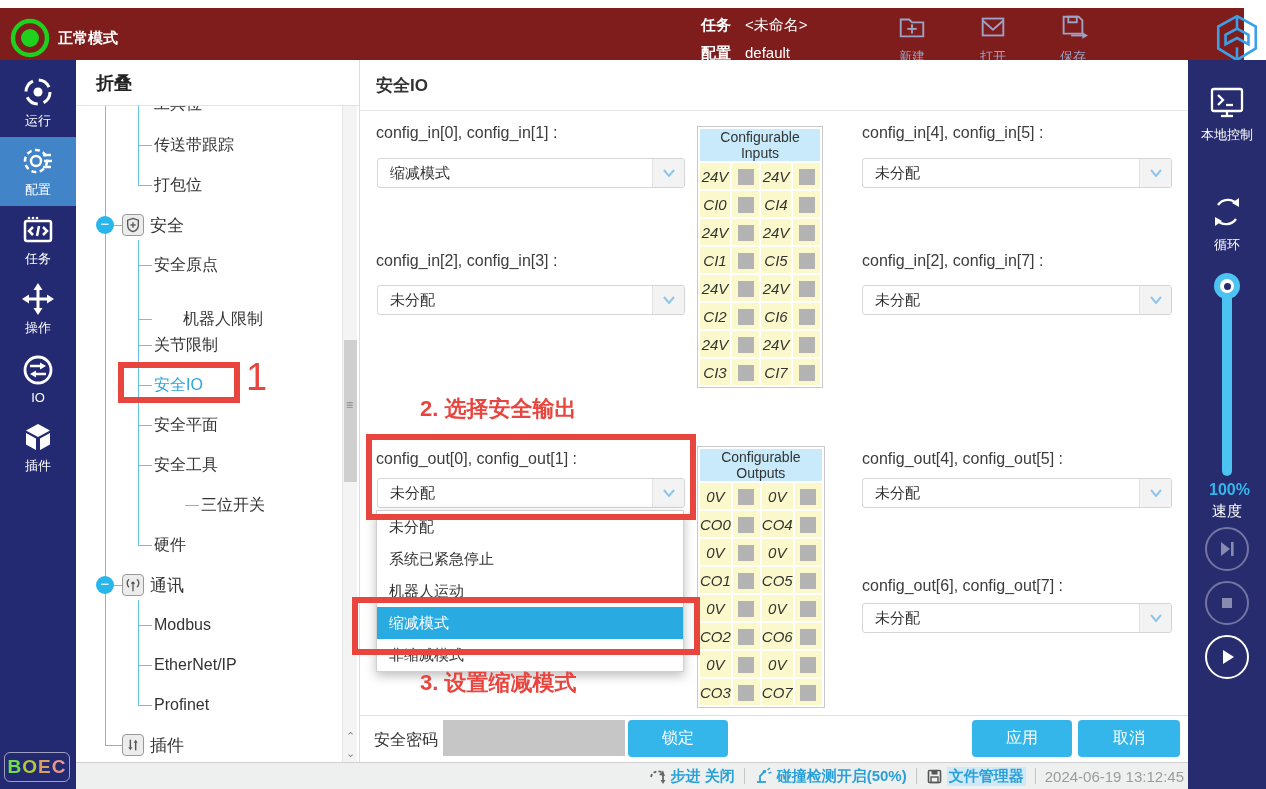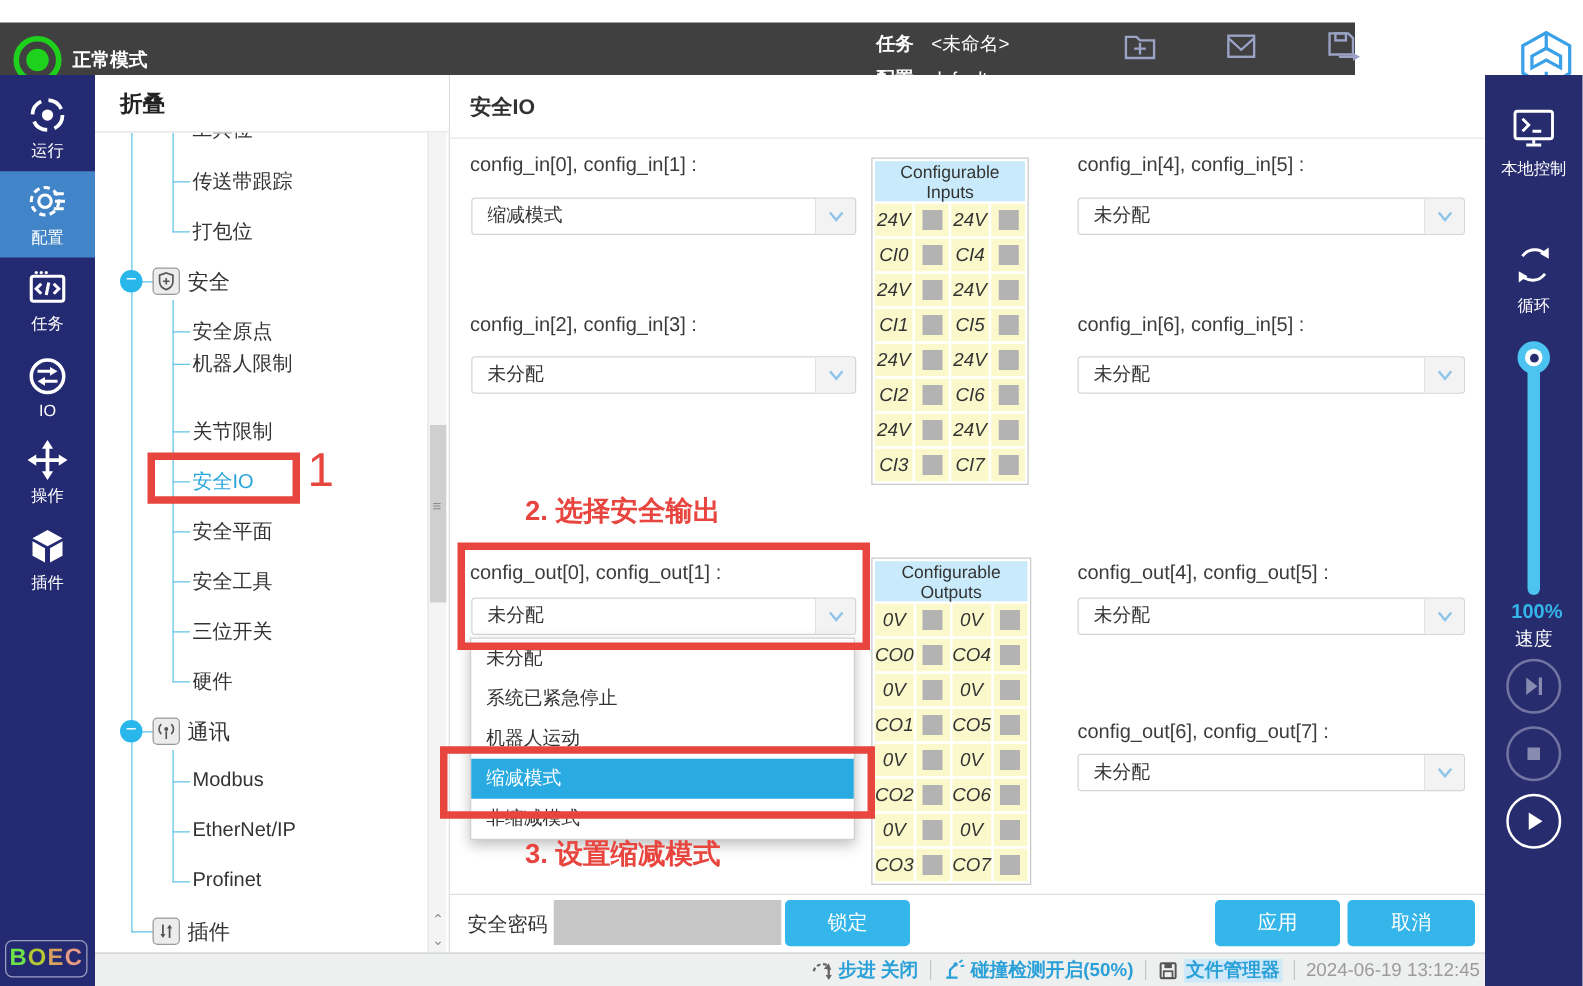--- a/index.html
+++ b/index.html
@@ -1,21 +1,21 @@
 <!DOCTYPE html>
 <html><head>
 <meta charset="utf-8">
 <style>
   * { margin:0; padding:0; box-sizing:border-box; }
   html,body { width:1266px; height:789px; overflow:hidden; background:#fff;
     font-family:"Liberation Sans","DejaVu Sans",sans-serif; }
   .abs { position:absolute; }
 
   
-  #topbar { position:absolute; left:0; top:18px; width:1084px; height:60px; background:#404040; }
+  #topbar { position:absolute; left:0; top:8px; width:1244px; height:60px; background:#7f1d1d; }
   #topbar .mode-label { position:absolute; left:58px; top:21px; color:#fff; font-size:15px; font-weight:bold; }
   .tb-row { position:absolute; color:#fff; font-size:15px;margin-left:21px; }
   .tb-row b { font-weight:bold; margin-right:14px; }
   .tb-action { position:absolute; top:4px; width:48px; text-align:center; cursor:pointer; }
   .tb-action .lbl { display:block; margin-top:2px; font-size:13px; color:#9ba3c6; }
 
   
   #leftnav { position:absolute; left:0; top:60px; width:76px; height:729px; background:#242a72; }
   .lnav-item { width:76px; height:69px; display:flex; flex-direction:column; align-items:center; justify-content:center; gap:3px; cursor:pointer; }
   .lnav-item .lbl { color:#fff; font-size:13px; }
@@ -166,38 +166,38 @@
         <circle cx="12" cy="5" r="1.3" fill="#fff"></circle>
         <circle cx="16" cy="5" r="1.3" fill="#fff"></circle>
       <polyline points="12,14 8,18 12,22" fill="none" stroke="#fff" stroke-width="2.5"></polyline>
       <polyline points="22,14 26,18 22,22" fill="none" stroke="#fff" stroke-width="2.5"></polyline>
       <line x1="18" y1="13" x2="16" y2="23" stroke="#fff" stroke-width="2.5"></line>
     </svg>
     <span class="lbl">任务</span>
   </div>
   <div class="lnav-item">
     <svg width="34" height="34" viewBox="0 0 34 34">
-      <circle cx="17" cy="17" r="13" fill="none" stroke="#fff" stroke-width="2.8"></circle>
-      <line x1="9" y1="13" x2="21" y2="13" stroke="#fff" stroke-width="2.5"></line>
-      <polygon points="25,13 19,9.5 19,16.5" fill="#fff"></polygon>
-      <line x1="25" y1="21" x2="13" y2="21" stroke="#fff" stroke-width="2.5"></line>
-      <polygon points="9,21 15,17.5 15,24.5" fill="#fff"></polygon>
-    </svg>
-    <span class="lbl">IO</span>
-  </div>
-  <div class="lnav-item">
-    <svg width="34" height="34" viewBox="0 0 34 34">
       <line x1="17" y1="7" x2="17" y2="27" stroke="#fff" stroke-width="3"></line>
       <line x1="7" y1="17" x2="27" y2="17" stroke="#fff" stroke-width="3"></line>
       <polygon points="17,1 12.5,8 21.5,8" fill="#fff"></polygon>
       <polygon points="17,33 12.5,26 21.5,26" fill="#fff"></polygon>
       <polygon points="1,17 8,12.5 8,21.5" fill="#fff"></polygon>
       <polygon points="33,17 26,12.5 26,21.5" fill="#fff"></polygon>
     </svg>
     <span class="lbl">操作</span>
+  </div>
+  <div class="lnav-item">
+    <svg width="34" height="34" viewBox="0 0 34 34">
+      <circle cx="17" cy="17" r="13" fill="none" stroke="#fff" stroke-width="2.8"></circle>
+      <line x1="9" y1="13" x2="21" y2="13" stroke="#fff" stroke-width="2.5"></line>
+      <polygon points="25,13 19,9.5 19,16.5" fill="#fff"></polygon>
+      <line x1="25" y1="21" x2="13" y2="21" stroke="#fff" stroke-width="2.5"></line>
+      <polygon points="9,21 15,17.5 15,24.5" fill="#fff"></polygon>
+    </svg>
+    <span class="lbl">IO</span>
   </div>
   <div class="lnav-item">
     <svg width="34" height="34" viewBox="0 0 34 34">
       <polygon points="17,4 29,10.5 17,17 5,10.5" fill="#fff"></polygon>
       <polygon points="5,13 15,18.5 15,30 5,24.5" fill="#fff"></polygon>
       <polygon points="29,13 19,18.5 19,30 29,24.5" fill="#fff"></polygon>
     </svg>
     <span class="lbl">插件</span>
   </div>
   <div id="boec">
@@ -235,41 +235,41 @@
             <line x1="9" y1="6" x2="9" y2="12" stroke="#555" stroke-width="1.5"></line>
             <line x1="6" y1="9" x2="12" y2="9" stroke="#555" stroke-width="1.5"></line>
           </svg>
         </span>
         <span class="tlabel p">安全</span>
       </div>
       <div class="tnode" style="top: 190px;">
         <span class="tick"></span>
         <span class="tlabel">安全原点</span>
       </div>
-      <div class="tnode" style="top: 216px;">
+      <div class="tnode" style="top: 244px; padding-left: 29px;">
         <span class="tick"></span>
         <span class="tlabel">机器人限制</span>
       </div>
       <div class="tnode" style="top: 270px;">
         <span class="tick"></span>
         <span class="tlabel">关节限制</span>
       </div>
       <div class="tnode sel" style="top: 310px;">
         <span class="tick"></span>
         <span class="tlabel">安全IO</span>
       </div>
       <div class="tnode" style="top: 350px;">
         <span class="tick"></span>
         <span class="tlabel">安全平面</span>
       </div>
       <div class="tnode" style="top: 390px;">
         <span class="tick"></span>
         <span class="tlabel">安全工具</span>
       </div>
-      <div class="tnode" style="top: 430px;">
+      <div class="tnode" style="top: 430px; margin-left: 47px;">
         <span class="tick"></span>
         <span class="tlabel">三位开关</span>
       </div>
       <div class="tnode" style="top: 470px;">
         <span class="tick"></span>
         <span class="tlabel">硬件</span>
       </div>
       <div class="tnode" style="top: 510px;">
         <span class="stub"></span>
         <span class="toggle">−</span>
@@ -343,21 +343,21 @@
   <span class="cfg-label" style="left:502px;top:64px">config_in[4], config_in[5] :</span>
   <div class="dd" style="left:502px;top:98px;width:310px">
     <span class="dd-val">未分配</span>
     <span class="dd-btn">
         <svg width="14" height="10">
           <polyline points="2,2 7,8 12,2" fill="none" stroke="#8fc5ea" stroke-width="2"></polyline>
         </svg>
       </span>
   </div>
 
-  <span class="cfg-label" style="left:502px;top:192px">config_in[6], config_in[5] :</span>
+  <span class="cfg-label" style="left:502px;top:192px">config_in[2], config_in[7] :</span>
   <div class="dd" style="left:502px;top:225px;width:310px">
     <span class="dd-val">未分配</span>
     <span class="dd-btn">
         <svg width="14" height="10">
           <polyline points="2,2 7,8 12,2" fill="none" stroke="#8fc5ea" stroke-width="2"></polyline>
         </svg>
       </span>
   </div>
 
   <div class="abs" style="left:337px;top:66px" id="inputs-table-host">

